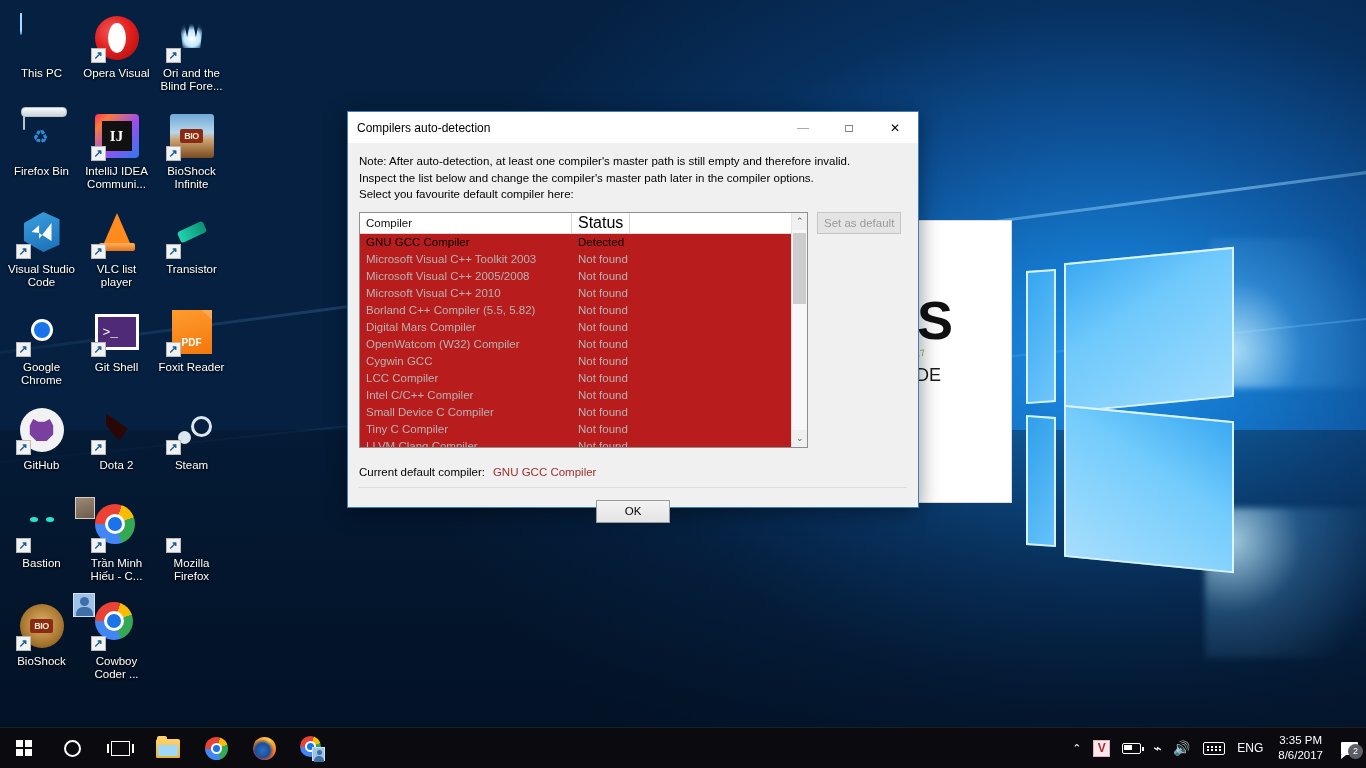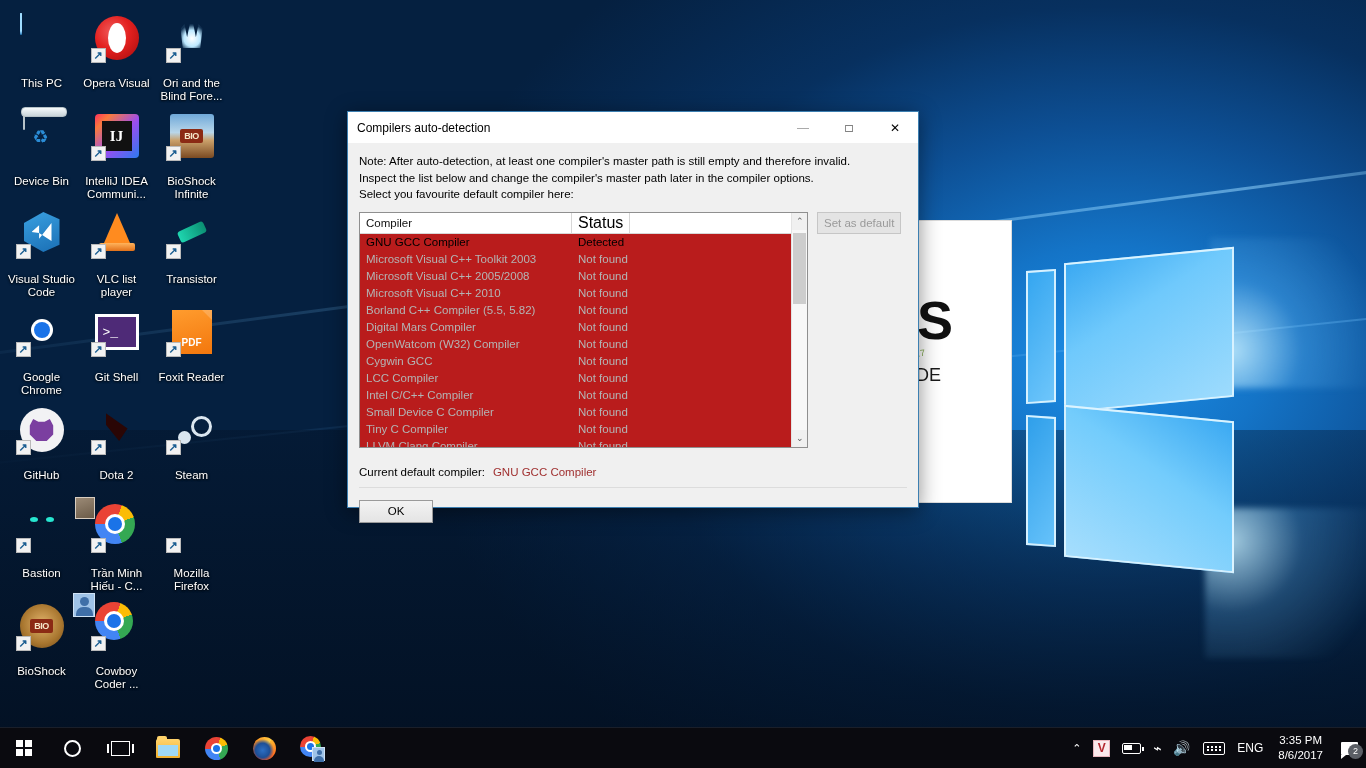--- a/index.html
+++ b/index.html
@@ -61,21 +61,21 @@
     position: absolute; left: 4px; top: 8px;
     display: grid; grid-template-columns: repeat(3, 75px);
     grid-auto-rows: 98px; column-gap: 0px; row-gap: 0px;
   }
   .dicon {
     width: 75px; height: 98px; display: flex; flex-direction: column;
     align-items: center; padding-top: 6px; cursor: default;
   }
   .dicon .glyph { position: relative; width: 48px; height: 48px; }
   .dicon .cap {
-    margin-top: 15px; width: 74px; text-align: center;
+    margin-top: 5px; width: 74px; text-align: center;
     font-size: 11.5px; line-height: 13px; color: #fff;
     text-shadow: 0 1px 2px rgba(0,0,0,.85), 0 0 3px rgba(0,0,0,.7);
     word-break: break-word;
   }
   .shortcut {
     position: absolute; left: -2px; bottom: -1px; width: 15px; height: 15px;
     background: #f2f2f2; border: 1px solid #b9b9b9;
     display:flex; align-items:center; justify-content:center;
     font-size: 11px; color: #17598f; line-height: 1;
   }
@@ -259,21 +259,21 @@
   .sb-thumb { position:absolute; left:1px; top:3px; width:13px; height:71px; background:#cdcdcd; }
   .sidecol { width: 101px; padding-left: 9px; }
   .setdefault {
     width: 84px; height: 22px; font-size: 11.5px; color: #9a9a9a;
     background: #e4e4e4; border: 1px solid #c6c6c6; cursor: default;
   }
   .curline { margin-top: 18px; font-size: 11.5px; display:flex; gap: 8px; }
   .curline .lbl { color: #000; }
   .curline .val { color: #a03030; }
   .hr { margin-top: 9px; height:1px; background:#dcdcdc; }
-  .footer { flex:1; display:flex; align-items:flex-start; padding-top: 12px; }
+  .footer { flex:1; display:flex; align-items:flex-start; justify-content:center; padding-top: 12px; }
   .okbtn {
     width: 74px; height: 23px; font-size: 11.5px; color:#000;
     background: linear-gradient(180deg,#f3f3f3,#e4e4e4);
     border: 1px solid #9a9a9a; cursor: default;
   }
 
   
   #taskbar {
     position: absolute; left:0; bottom:0; width: 1366px; height: 41px;
     background: #0a0a0f; display: flex; align-items: center;
@@ -361,21 +361,21 @@
         </span>
       <span class="cap">Opera Visual</span>
     </div>
     <div class="dicon">
       <span class="glyph"><span class="ic-ori"></span><span class="shortcut"></span></span>
       <span class="cap">Ori and the Blind Fore...</span>
     </div>
 
     <div class="dicon">
       <span class="glyph"><span class="ic-bin"></span></span>
-      <span class="cap">Device Bin</span>
+      <span class="cap">Firefox Bin</span>
     </div>
     <div class="dicon">
       <span class="glyph">
           <span class="ic-ij"></span>
           <span class="shortcut"></span>
         </span>
       <span class="cap">IntelliJ IDEA Communi...</span>
     </div>
     <div class="dicon">
       <span class="glyph">

